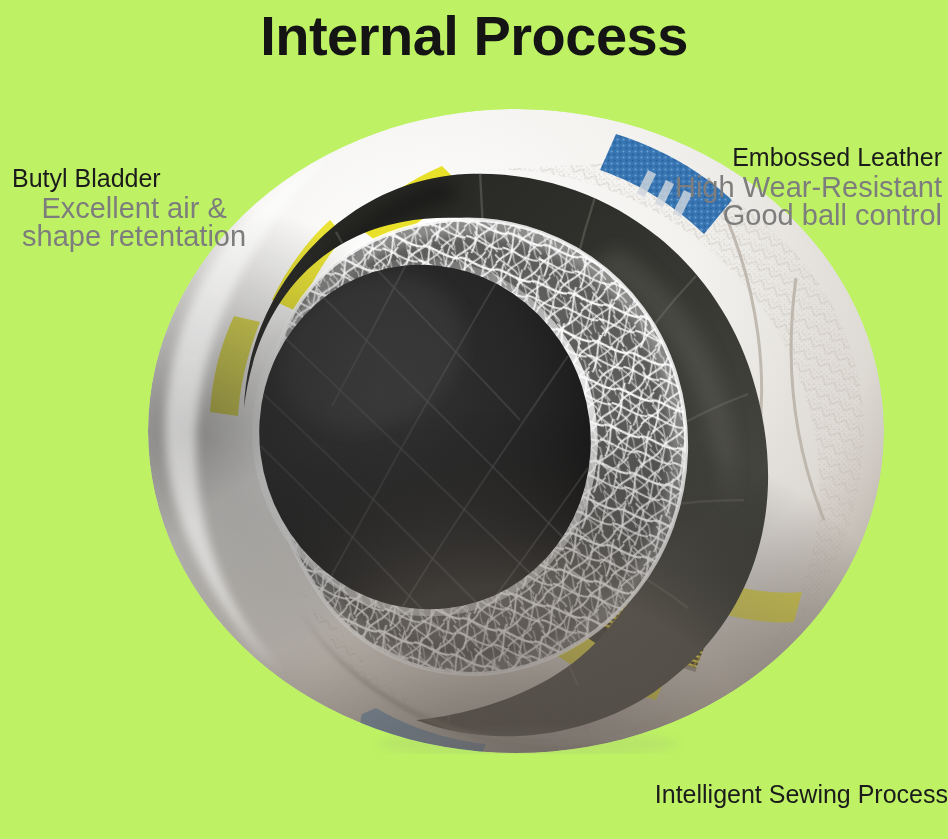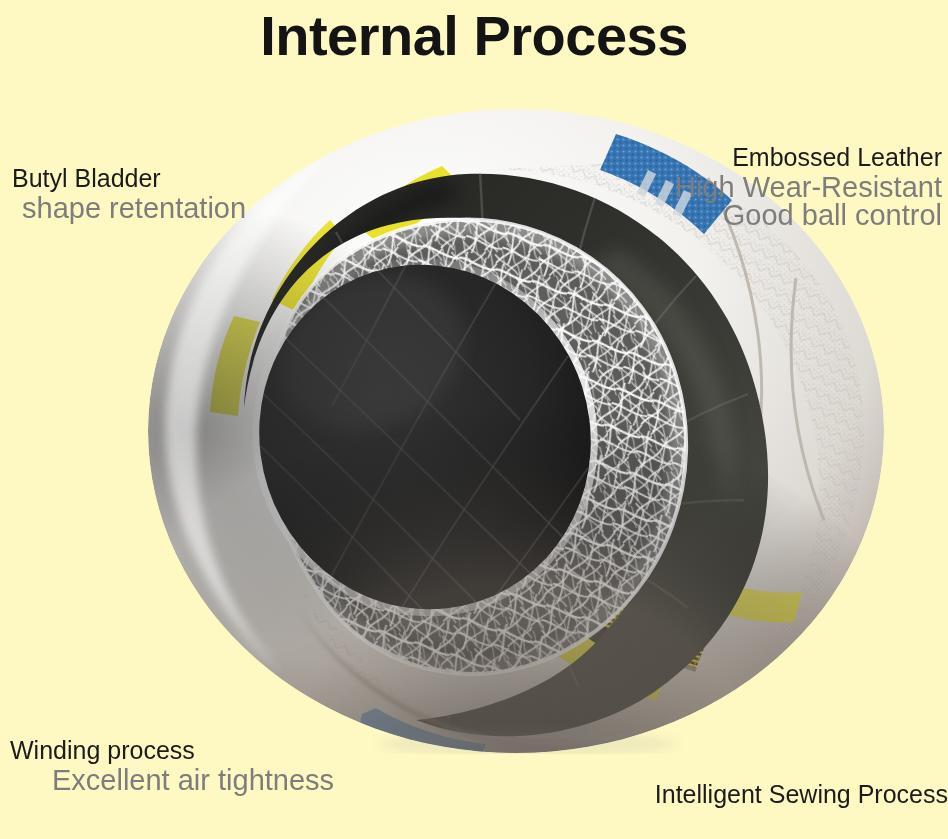--- a/index.html
+++ b/index.html
@@ -4,21 +4,21 @@
 <style>
   html, body {
     margin: 0;
     padding: 0;
     background: #ffffff;
   }
   #page {
     position: relative;
     width: 948px;
     height: 839px;
-    background: #fef9c3;
+    background: #bef264;
     overflow: hidden;
     font-family: "Liberation Sans", sans-serif;
   }
 
   
   #title {
     position: absolute;
     left: 0;
     top: 2px;
     width: 948px;
@@ -347,31 +347,28 @@
         <path d="M150,500 C206,596 318,646 430,644 C540,642 640,584 690,496
                  C656,576 552,636 430,638 C306,640 200,580 150,500 Z" fill="#6f665d" opacity="0.5" filter="url(#fBlur2)"></path>
       </g>
 
       <ellipse cx="380" cy="636" rx="150" ry="14" fill="#8e8e8e" opacity="0.12" filter="url(#fBlur5)"></ellipse>
     </svg>
   </div>
 
   <div class="callout" id="callout-bladder">
     <div class="head">Butyl Bladder</div>
+    <div class="sub">Excellent air &amp;</div>
     <div class="sub">shape retentation</div>
   </div>
 
   <div class="callout" id="callout-leather">
     <div class="head">Embossed Leather</div>
     <div class="sub">High Wear-Resistant</div>
     <div class="sub">Good ball control</div>
   </div>
 
-  <div class="callout" id="callout-winding">
-    <div class="head">Winding process</div>
-    <div class="sub">Excellent air tightness</div>
-  </div>
 
   <div class="callout" id="callout-sewing">
     <div class="head">Intelligent Sewing Process</div>
   </div>
 
 </div>
 
 </body></html>

